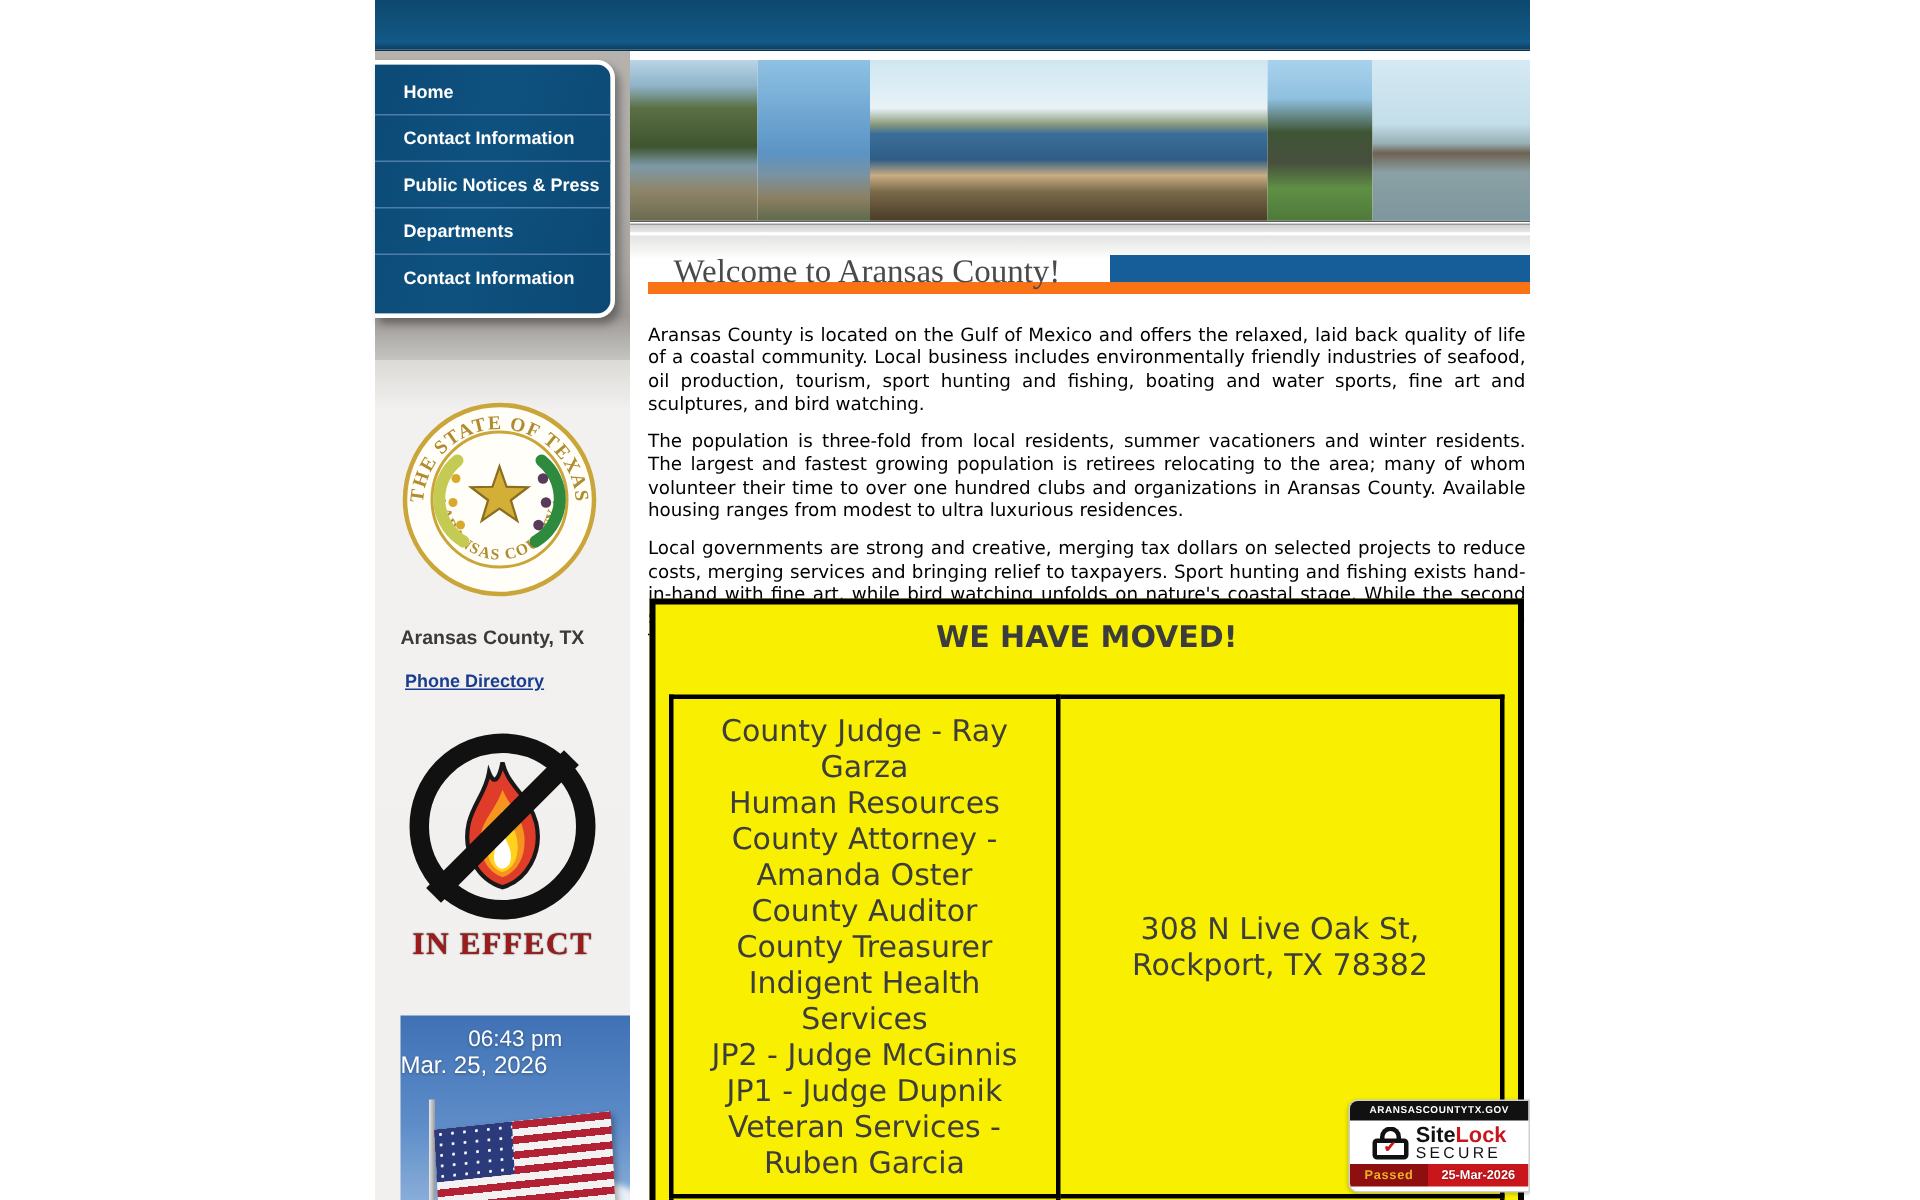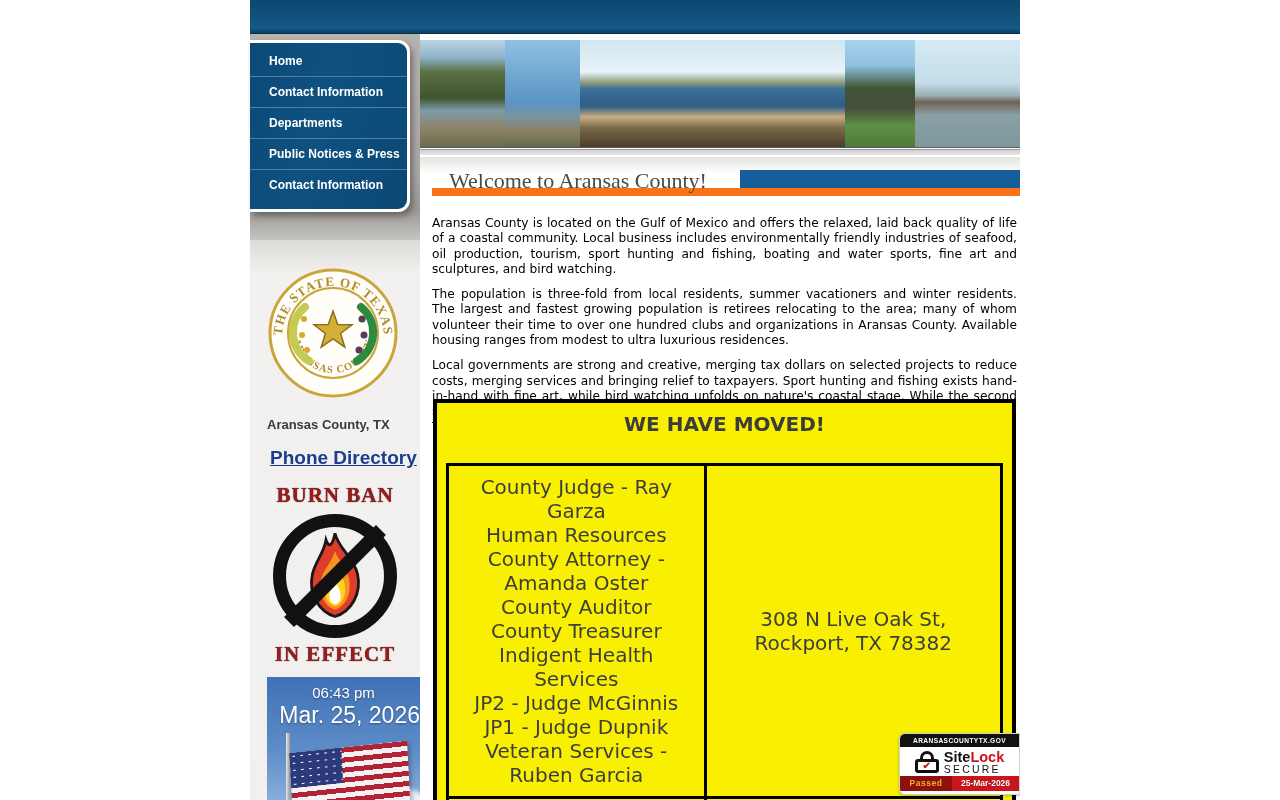--- a/index.html
+++ b/index.html
@@ -59,42 +59,42 @@
   .moved-table { width:calc(100% - 18px); margin:27px 9px 9px 9px; border-collapse:collapse; }
   .moved-table td { border:3px solid #000; text-align:center; vertical-align:middle;
     font-size:20px; color:#3d3d3d; line-height:24px; padding:9px 6px; }
   .moved-table td.dep { width:46.5%; }
 
   
   .seal-wrap { position:absolute; left:267px; top:266px; width:132px; height:134px; }
 
   
   .county-label { position:absolute; left:267px; top:417px; font-size:13px; font-weight:bold; color:#3a3a3a; }
-  .phone-link { position:absolute; left:270px; top:447px; font-size:19px; font-weight:bold;
+  .phone-link { position:absolute; left:270px; top:447px; font-size:12px; font-weight:bold;
     color:#1a3e8f; text-decoration:underline; cursor:pointer; }
 
   
   .burnban { position:absolute; left:250px; top:483px; width:170px; text-align:center; }
   .bb-text { font-family:"Liberation Serif", serif; font-weight:bold; font-size:21px; color:#9e1b1b;
     letter-spacing:1px; text-shadow:0 0 1px #000; }
   .bb-sign { position:relative; width:124px; height:124px; margin:6px auto 4px auto; }
   .bb-circle { position:absolute; left:0; top:0; width:124px; height:124px; border:13px solid #111;
     border-radius:50%; }
   .bb-slash { position:absolute; left:55px; top:-3px; width:14px; height:130px; background:#111;
     transform:rotate(45deg); }
   .bb-flame { position:absolute; left:27px; top:17px; }
 
   
   .clock-widget { position:absolute; left:267px; top:677px; width:153px; height:160px; overflow:hidden;
     background:linear-gradient(180deg,#3f71b5 0%,#5d8cc8 45%,#86abd8 75%,#b8cfe8 100%); }
   .cloud { position:absolute; right:-18px; bottom:-6px; width:90px; height:56px; background:#f4f7fa;
     border-radius:50%; filter:blur(2px); opacity:.9; }
   .clock-time { position:relative; text-align:center; color:#fff; font-size:15px; margin-top:7px;
     text-shadow:0 1px 2px rgba(0,0,0,.35); }
-  .clock-date { position:relative; text-align:right; color:#fff; font-size:23px; margin-top:1px;
+  .clock-date { position:relative; text-align:left; color:#fff; font-size:16px; margin-top:1px;
     text-shadow:0 1px 2px rgba(0,0,0,.35); }
   .flag-pole { position:absolute; left:19px; top:56px; width:4px; height:110px;
     background:linear-gradient(90deg,#e8e8e8,#9a9a9a); }
   .flag { position:absolute; left:24px; top:70px; width:118px; height:66px;
     background:repeating-linear-gradient(180deg,#b22234 0 5px,#f2f2f2 5px 10px);
     transform:rotate(-3deg) skewY(-3deg); box-shadow:2px 2px 4px rgba(0,0,0,.3); }
   .flag-canton { position:absolute; left:0; top:0; width:52px; height:35px; background:#2b3a7a;
     background-image:radial-gradient(#fff 0.9px, transparent 1.1px); background-size:8px 7px; }
 
   
@@ -124,22 +124,22 @@
 
 <div id="page">
 
   <div class="topbar"></div>
   <div class="side-gray"></div>
   <div class="side-light"></div>
 
   <div class="nav">
     <a class="nav-item">Home</a>
     <a class="nav-item">Contact Information</a>
+    <a class="nav-item">Public Notices &amp; Press</a>
     <a class="nav-item">Departments</a>
-    <a class="nav-item">Public Notices &amp; Press</a>
     <a class="nav-item">Contact Information</a>
   </div>
 
   <div class="banner">
     <div class="ph-oak"></div>
     <div class="ph-sculp"></div>
     <div class="ph-bay"></div>
     <div class="ph-house"></div>
     <div class="ph-pier"></div>
   </div>
@@ -214,21 +214,20 @@
       <circle cx="35" cy="68" r="3" fill="#d9a92c"></circle>
       <circle cx="40" cy="83" r="3" fill="#d9a92c"></circle>
       <polygon points="66,44 70.7,57.5 85,57.8 73.6,66.5 77.8,80.2 66,72 54.2,80.2 58.4,66.5 47,57.8 61.3,57.5" fill="#d4af37" stroke="#8a6d1f" stroke-width="1.5"></polygon>
     </svg>
   </div>
 
   <div class="county-label">Aransas County, TX</div>
   <a class="phone-link">Phone Directory</a>
 
   <div class="burnban">
-    <div class="bb-text">BURN BAN</div>
     <div class="bb-sign">
       <div class="bb-flame">
         <svg width="70" height="90" viewBox="0 0 60 80">
           <path d="M30,2 C33,16 46,22 50,38 C54,56 44,72 30,76 C16,72 6,56 10,38 C13,26 20,20 22,8 C25,16 28,12 30,2 Z" fill="#e03c2a" stroke="#181818" stroke-width="2.5"></path>
           <path d="M30,18 C34,28 42,34 43,46 C44,60 37,68 30,70 C23,68 16,60 17,46 C18,36 26,30 30,18 Z" fill="#f5941e"></path>
           <path d="M30,30 C34,38 39,42 39,52 C39,62 34,66 30,67 C26,66 21,62 21,52 C21,44 27,40 30,30 Z" fill="#ffd21e"></path>
           <path d="M30,44 C33,50 35,53 35,58 C35,63 32,65 30,65 C28,65 25,63 25,58 C25,53 27,50 30,44 Z" fill="#ffffff"></path>
         </svg>
       </div>
       <div class="bb-circle"></div>

